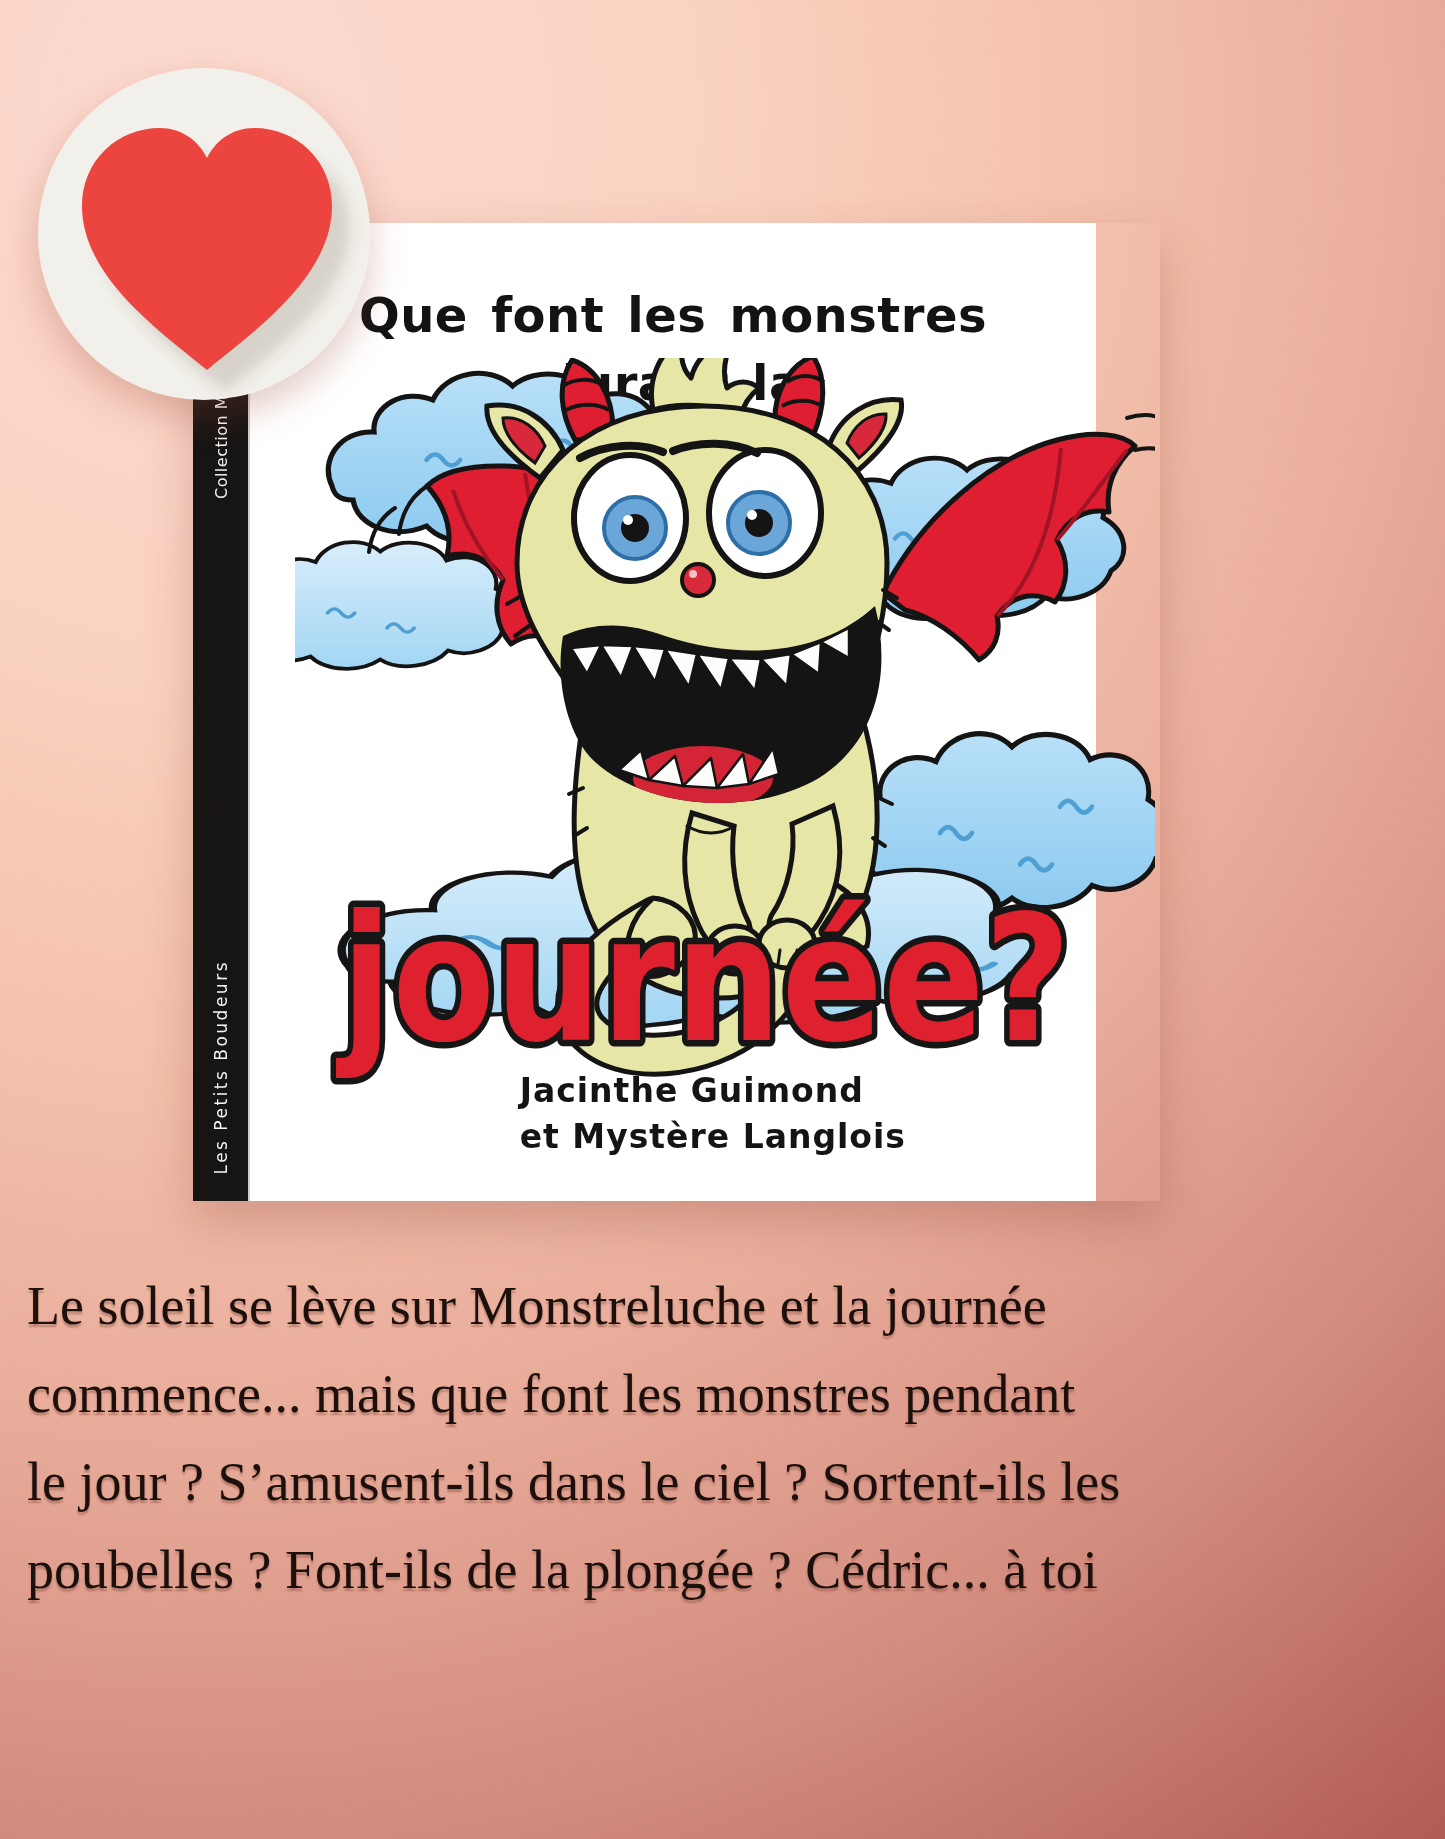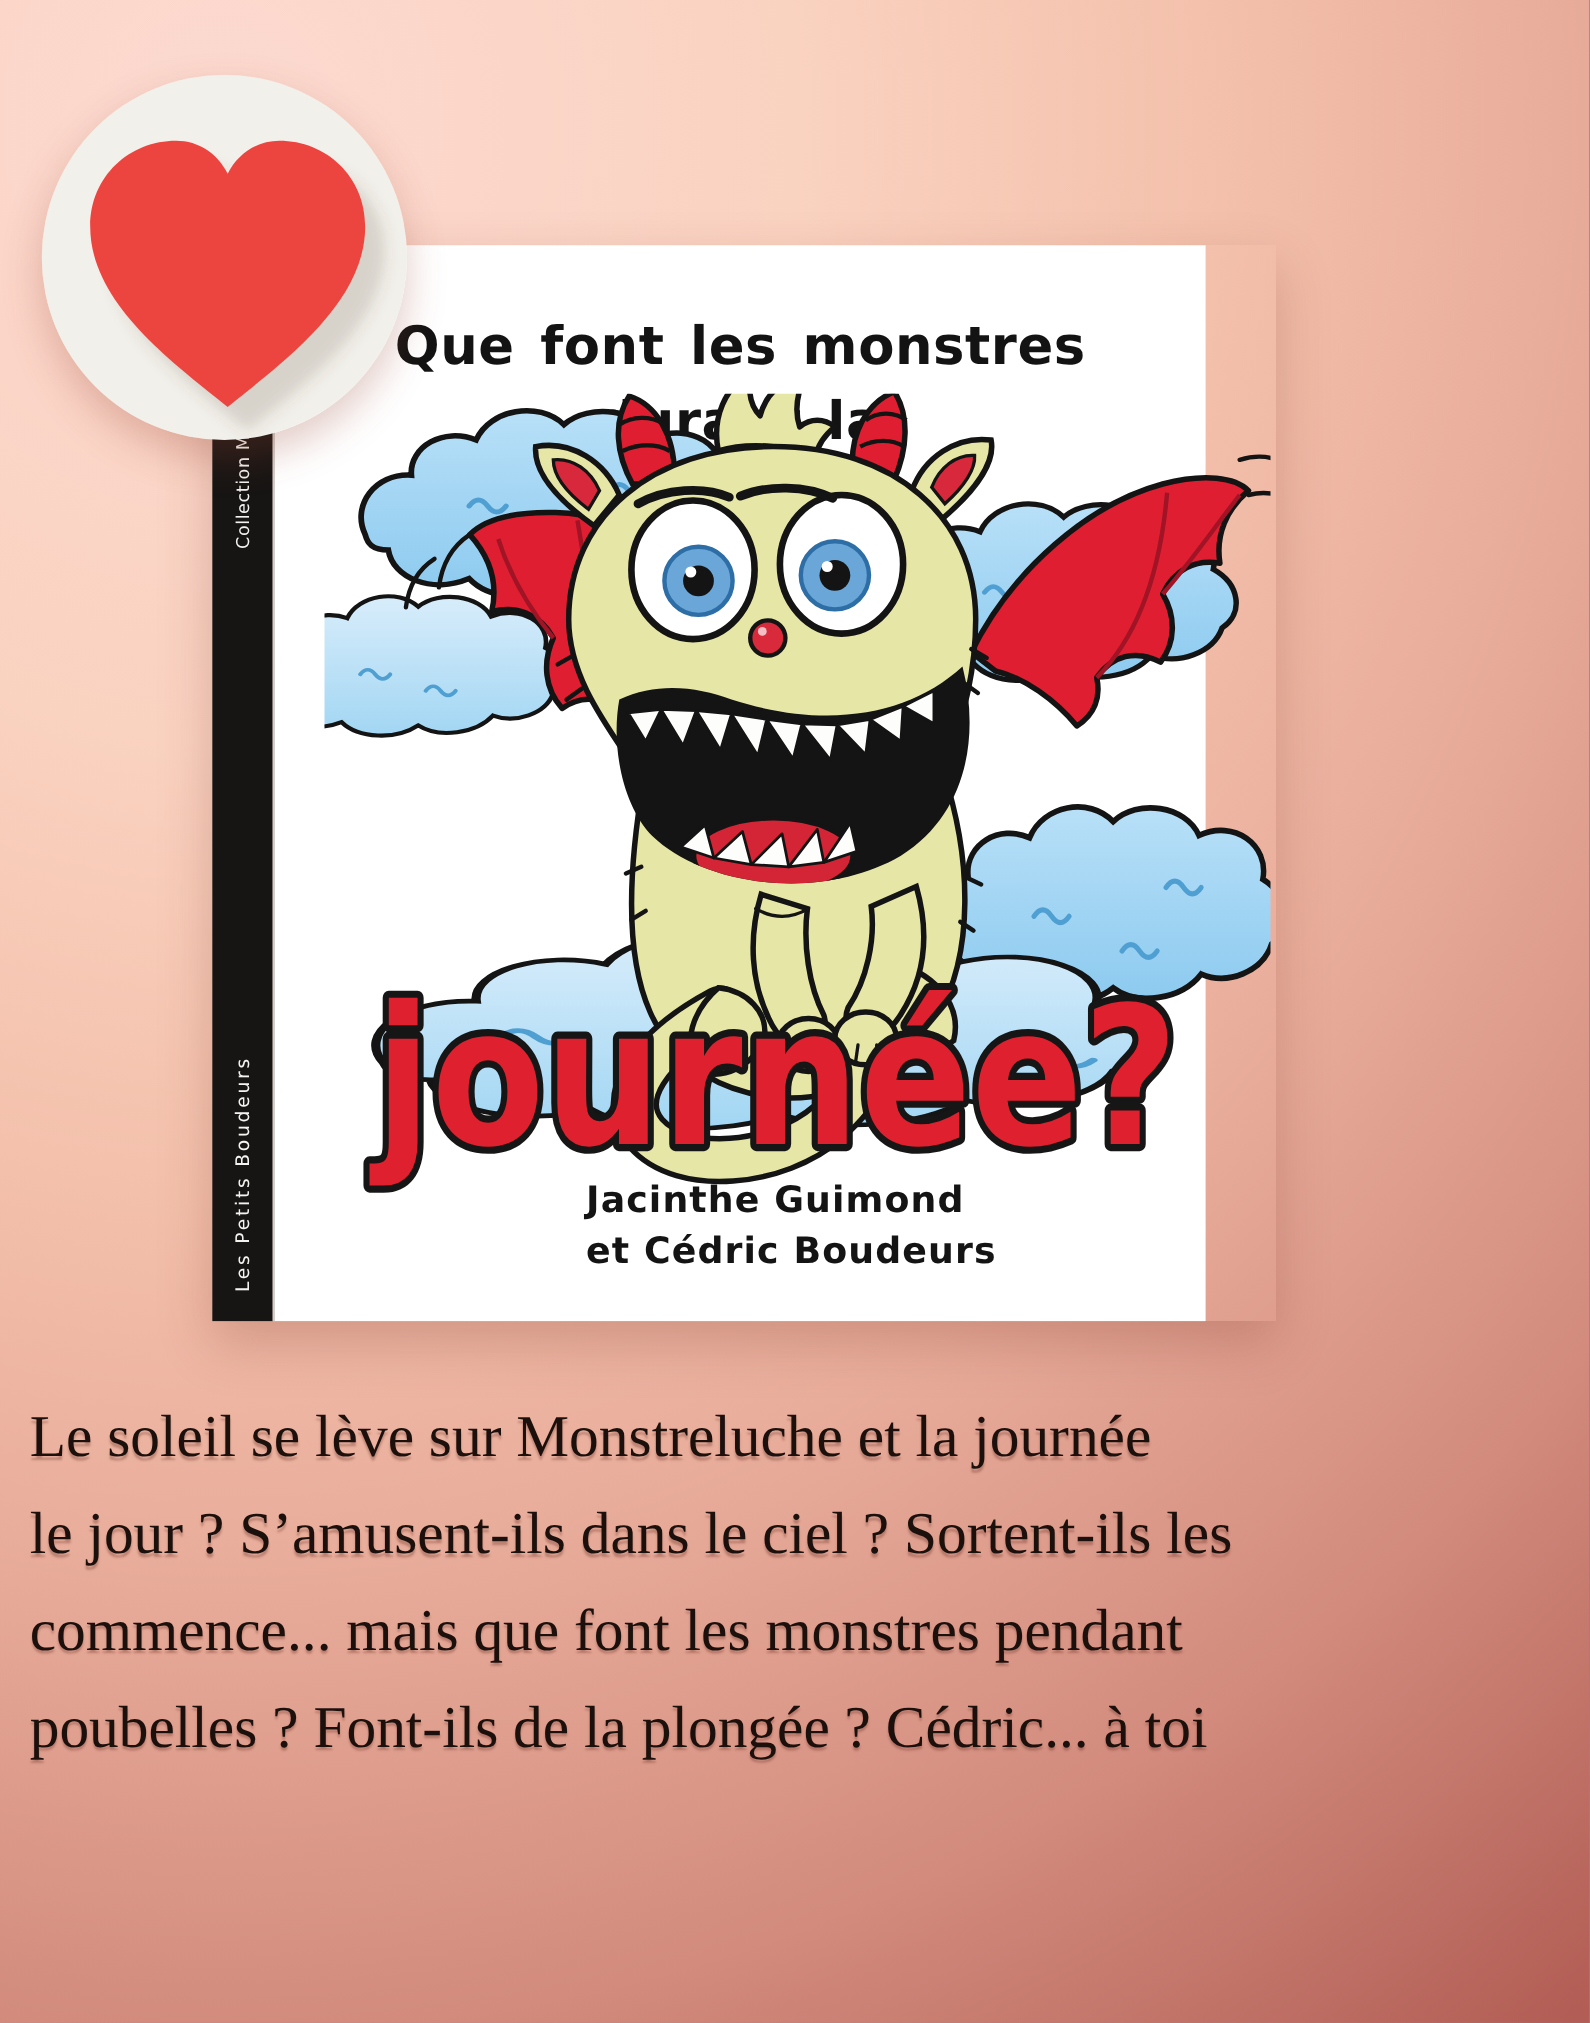--- a/index.html
+++ b/index.html
@@ -230,21 +230,21 @@
           <circle cx="358" cy="216" r="4" fill="#ffffff" opacity="0.7"></circle>
         </g>
       </svg>
 
       <svg class="journee" viewBox="0 0 912 245">
         <text x="456" y="172" text-anchor="middle" font-family="DejaVu Sans, sans-serif" font-weight="bold" font-size="175" textLength="730" lengthAdjust="spacingAndGlyphs" fill="#df202e" stroke="#161616" stroke-width="13" stroke-linejoin="round" paint-order="stroke fill">journée?</text>
       </svg>
 
       <div class="authors">
         <div>Jacinthe Guimond</div>
-        <div>et Cédric Boudeurs</div>
+        <div>et Mystère Langlois</div>
       </div>
     </div>
   </div>
 
   <div class="heart-badge">
     <svg viewBox="0 0 332 332" width="332" height="332">
       <defs>
         <clipPath id="hc">
             <circle cx="166" cy="166" r="166"></circle>
           </clipPath>
@@ -257,18 +257,18 @@
         <path d="M169,302 C120,262 44,208 44,138 C44,92 80,60 122,60 C143,60 160,72 169,90
                  C178,72 195,60 216,60 C258,60 294,92 294,138 C294,208 218,262 169,302 Z" transform="translate(18,22)" fill="rgba(90,70,60,0.18)" filter="url(#hb)"></path>
       </g>
       <path d="M169,302 C120,262 44,208 44,138 C44,92 80,60 122,60 C143,60 160,72 169,90
                C178,72 195,60 216,60 C258,60 294,92 294,138 C294,208 218,262 169,302 Z" fill="#ec4540"></path>
     </svg>
   </div>
 
   <div class="description">
     <div>Le soleil se lève sur Monstreluche et la journée</div>
+    <div>commence... mais que font les monstres pendant</div>
     <div>le jour ? S’amusent-ils dans le ciel ? Sortent-ils les</div>
-    <div>commence... mais que font les monstres pendant</div>
     <div>poubelles ? Font-ils de la plongée ? Cédric... à toi</div>
   </div>
 
 </div>
 
 </body></html>

